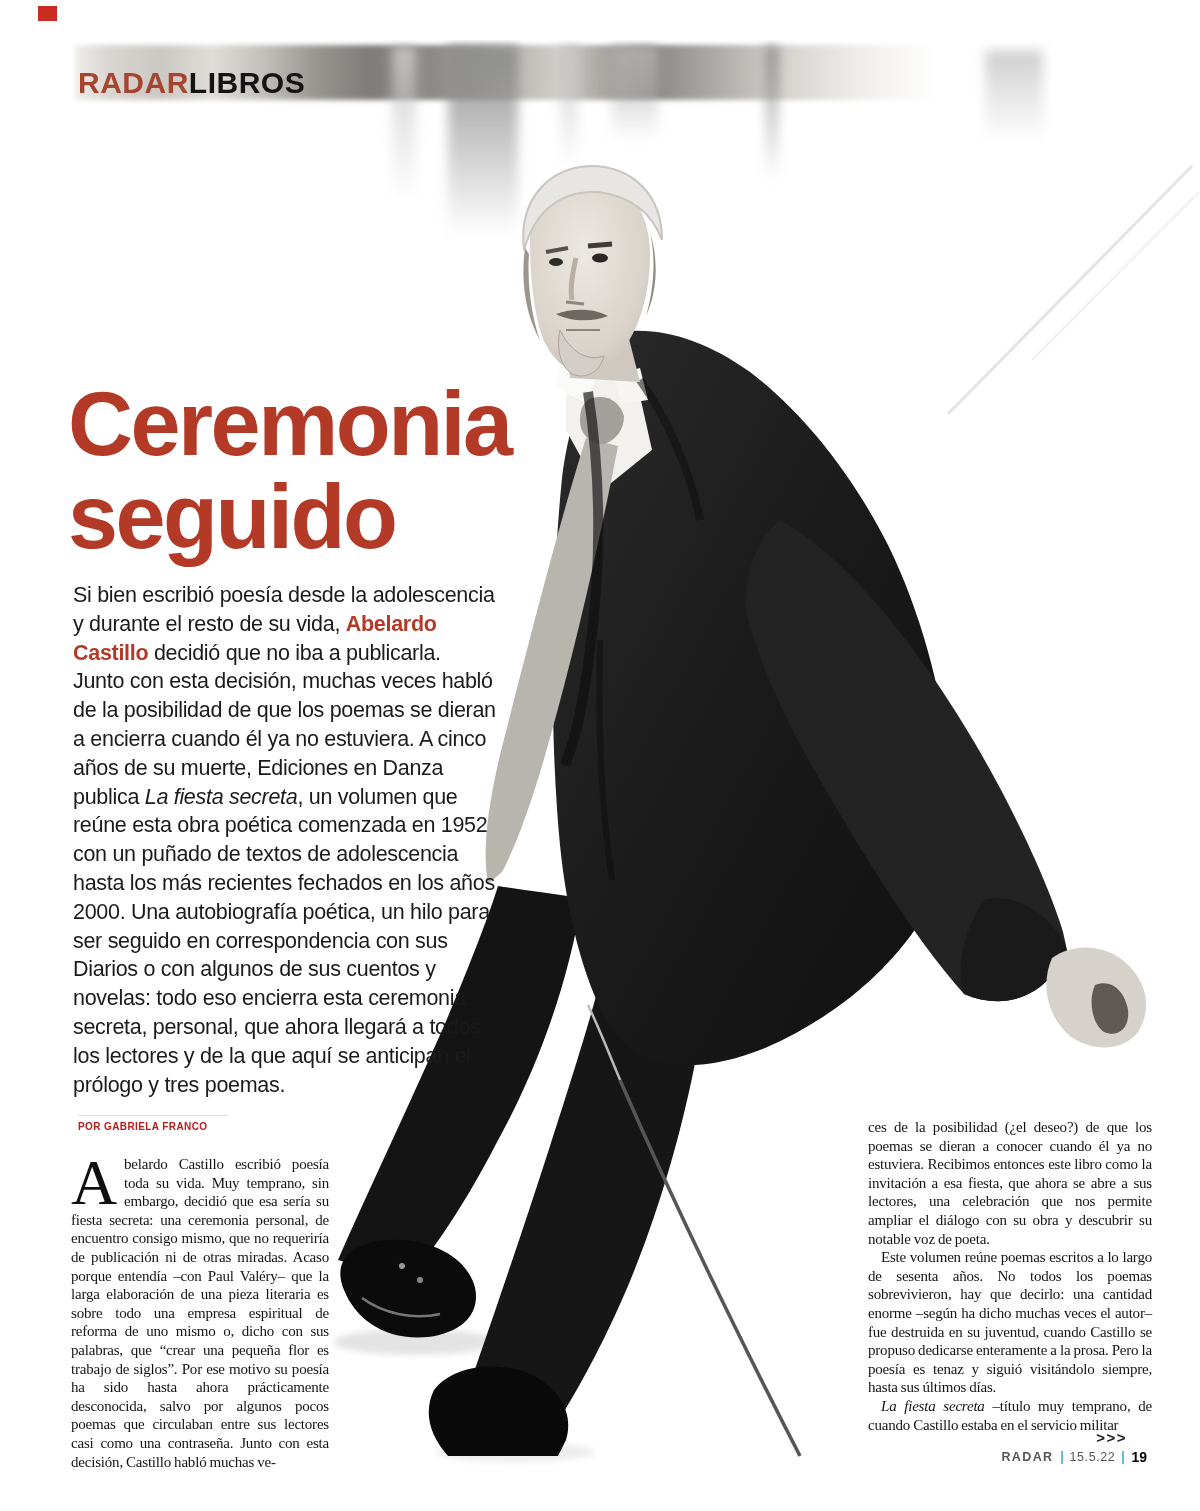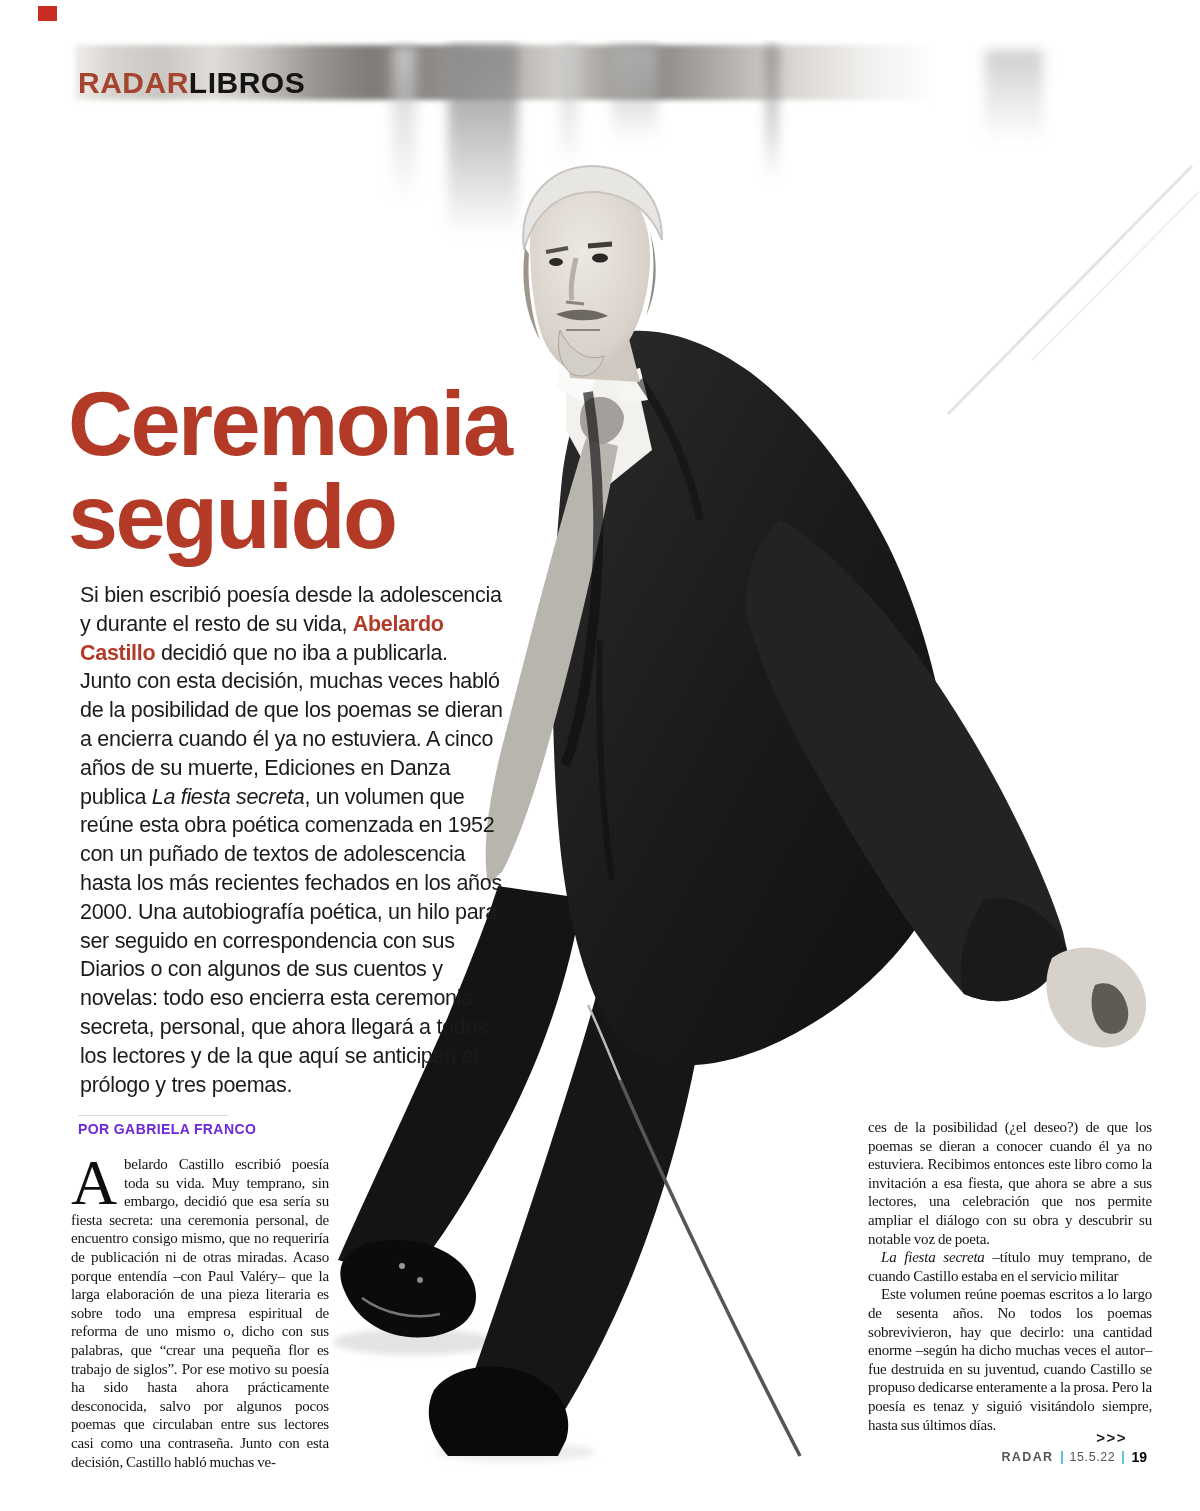--- a/index.html
+++ b/index.html
@@ -33,27 +33,27 @@
 
   
   #photo{left:300px;top:40px;width:900px;height:1430px;z-index:2;}
 
   
   #headline{left:68px;top:378px;z-index:5;color:var(--accent);font-weight:bold;
     font-size:90px;line-height:93px;letter-spacing:-2.5px;white-space:nowrap;}
 
   
   #standfirst{left:73px;top:581px;width:560px;z-index:5;font-size:21.5px;line-height:28.8px;
-    letter-spacing:-.3px;color:#1b1b1b;white-space:pre-line;margin-left:7px;}
+    letter-spacing:-.3px;color:#1b1b1b;white-space:pre-line;}
   .seg-red-bold{color:var(--accent);font-weight:bold;}
   .seg-italic{font-style:italic;}
 
   
   #byline-rule{left:78px;top:1115px;width:150px;height:1px;background:#dcdcdc;z-index:5;}
-  #byline{left:78px;top:1121px;z-index:5;font-size:14px;font-weight:bold;letter-spacing:.4px;color:#6d28d9;}
+  #byline{left:78px;top:1121px;z-index:5;font-size:10px;font-weight:bold;letter-spacing:.4px;color:#b91c1c;}
 
   
   .col{position:absolute;z-index:5;font-family:"Liberation Serif",serif;font-size:15px;
     line-height:18.6px;color:#141414;text-align:justify;letter-spacing:-.2px;word-spacing:-.5px;}
   #col-left{left:71px;top:1155px;width:258px;}
   #col-right{left:868px;top:1118px;width:284px;}
   #col-left p, #col-right p{margin:0;}
   #col-right p.indent{text-indent:13px;}
   .dropcap{float:left;font-size:64px;line-height:52px;padding:2px 7px 0 0;color:#0f0f0f;}
 
@@ -200,22 +200,22 @@
 
 <div class="abs" id="byline-rule"></div>
 <div class="abs" id="byline">POR GABRIELA FRANCO</div>
 
 <div class="col" id="col-left">
   <p><span class="dropcap">A</span><span>belardo Castillo escribió poesía toda su vida. Muy temprano, sin embargo, decidió que esa sería su fiesta secreta: una ceremonia personal, de encuentro consigo mismo, que no requeriría de publicación ni de otras miradas. Acaso porque entendía –con Paul Valéry– que la larga elaboración de una pieza literaria es sobre todo una empresa espiritual de reforma de uno mismo o, dicho con sus palabras, que “crear una pequeña flor es trabajo de siglos”. Por ese motivo su poesía ha sido hasta ahora prácticamente desconocida, salvo por algunos pocos poemas que circulaban entre sus lectores casi como una contraseña. Junto con esta decisión, Castillo habló muchas ve-</span></p>
 </div>
 
 <div class="col" id="col-right">
     <p><span class="seg-normal">ces de la posibilidad (¿el deseo?) de que los poemas se dieran a conocer cuando él ya no estuviera. Recibimos entonces este libro como la invitación a esa fiesta, que ahora se abre a sus lectores, una celebración que nos permite ampliar el diálogo con su obra y descubrir su notable voz de poeta.</span></p>
+    <p class="indent"><span class="seg-normal">Este volumen reúne poemas escritos a lo largo de sesenta años. No todos los poemas sobrevivieron, hay que decirlo: una cantidad enorme –según ha dicho muchas veces el autor– fue destruida en su juventud, cuando Castillo se propuso dedicarse enteramente a la prosa. Pero la poesía es tenaz y siguió visitándolo siempre, hasta sus últimos días.</span></p>
     <p class="indent"><span class="seg-italic">La fiesta secreta</span><span class="seg-normal"> –título muy temprano, de cuando Castillo estaba en el servicio militar</span></p>
-    <p class="indent"><span class="seg-normal">Este volumen reúne poemas escritos a lo largo de sesenta años. No todos los poemas sobrevivieron, hay que decirlo: una cantidad enorme –según ha dicho muchas veces el autor– fue destruida en su juventud, cuando Castillo se propuso dedicarse enteramente a la prosa. Pero la poesía es tenaz y siguió visitándolo siempre, hasta sus últimos días.</span></p>
   </div>
 
 <div class="abs" id="more">&gt;&gt;&gt;</div>
 <div class="abs" id="footer-meta">
   <span class="fbrand">RADAR</span>
   <span class="sep"></span>
   <span class="fdate">15.5.22</span>
   <span class="sep"></span>
   <span class="fpage">19</span>
 </div>

